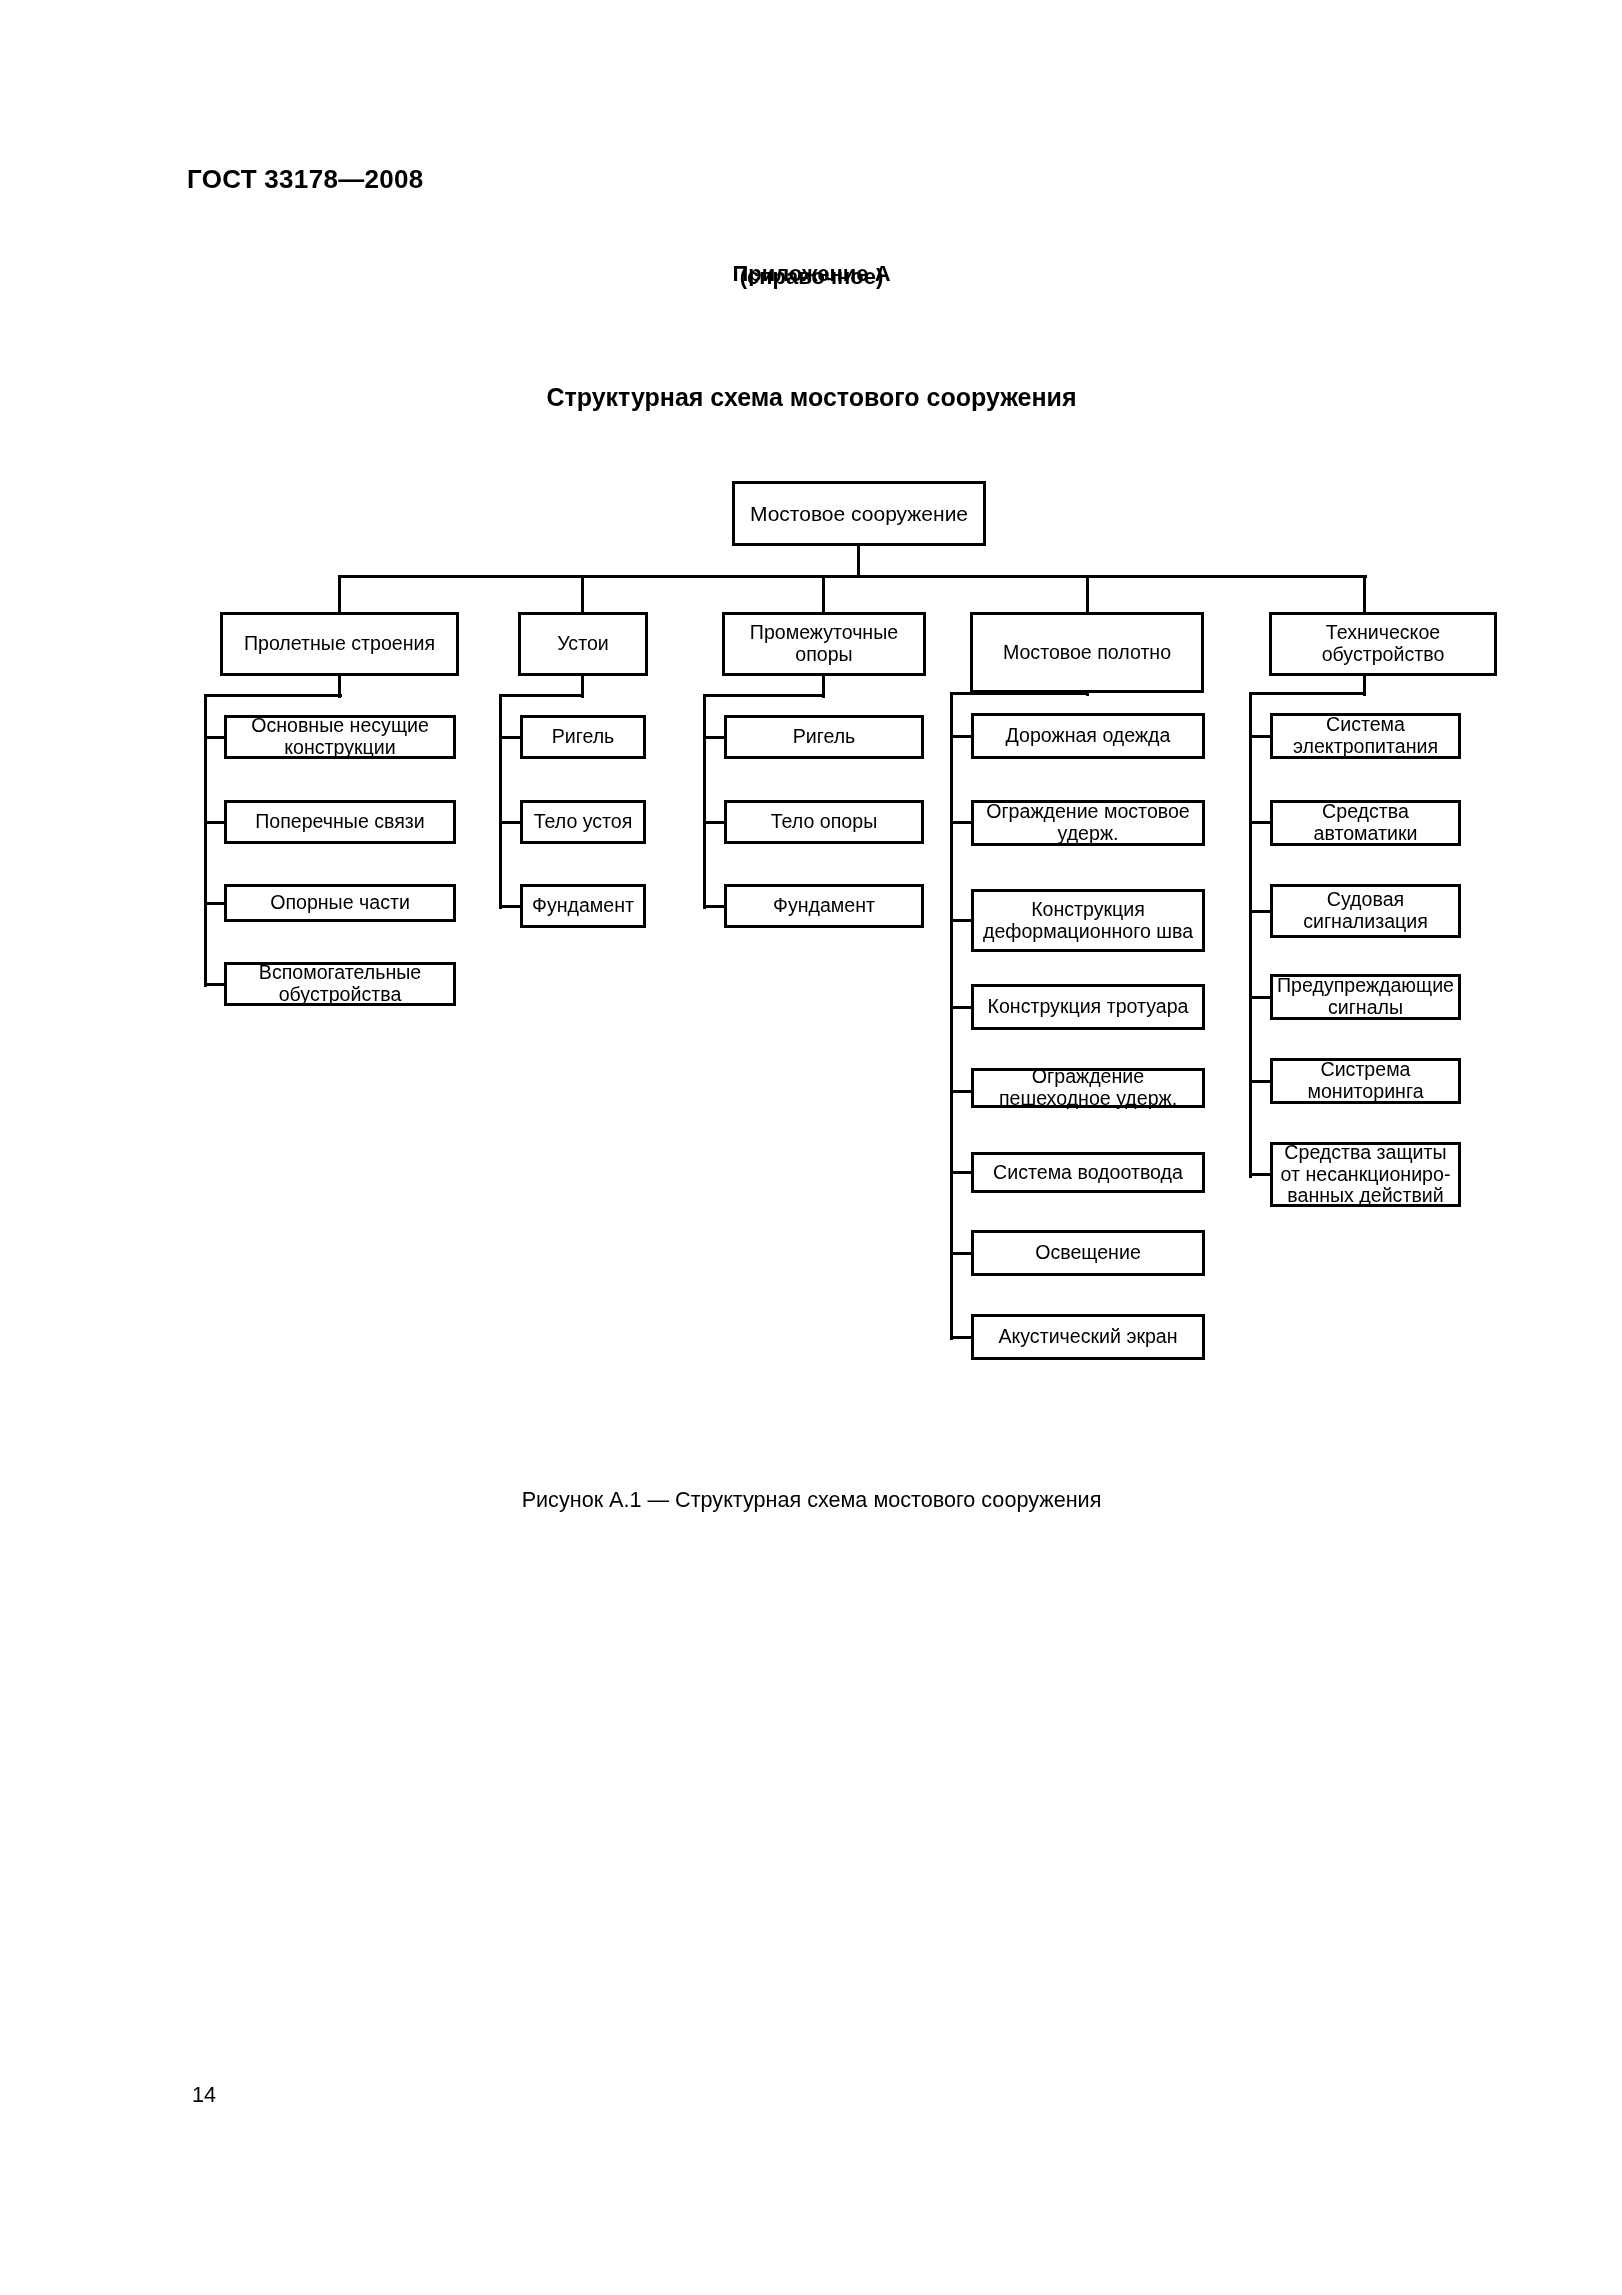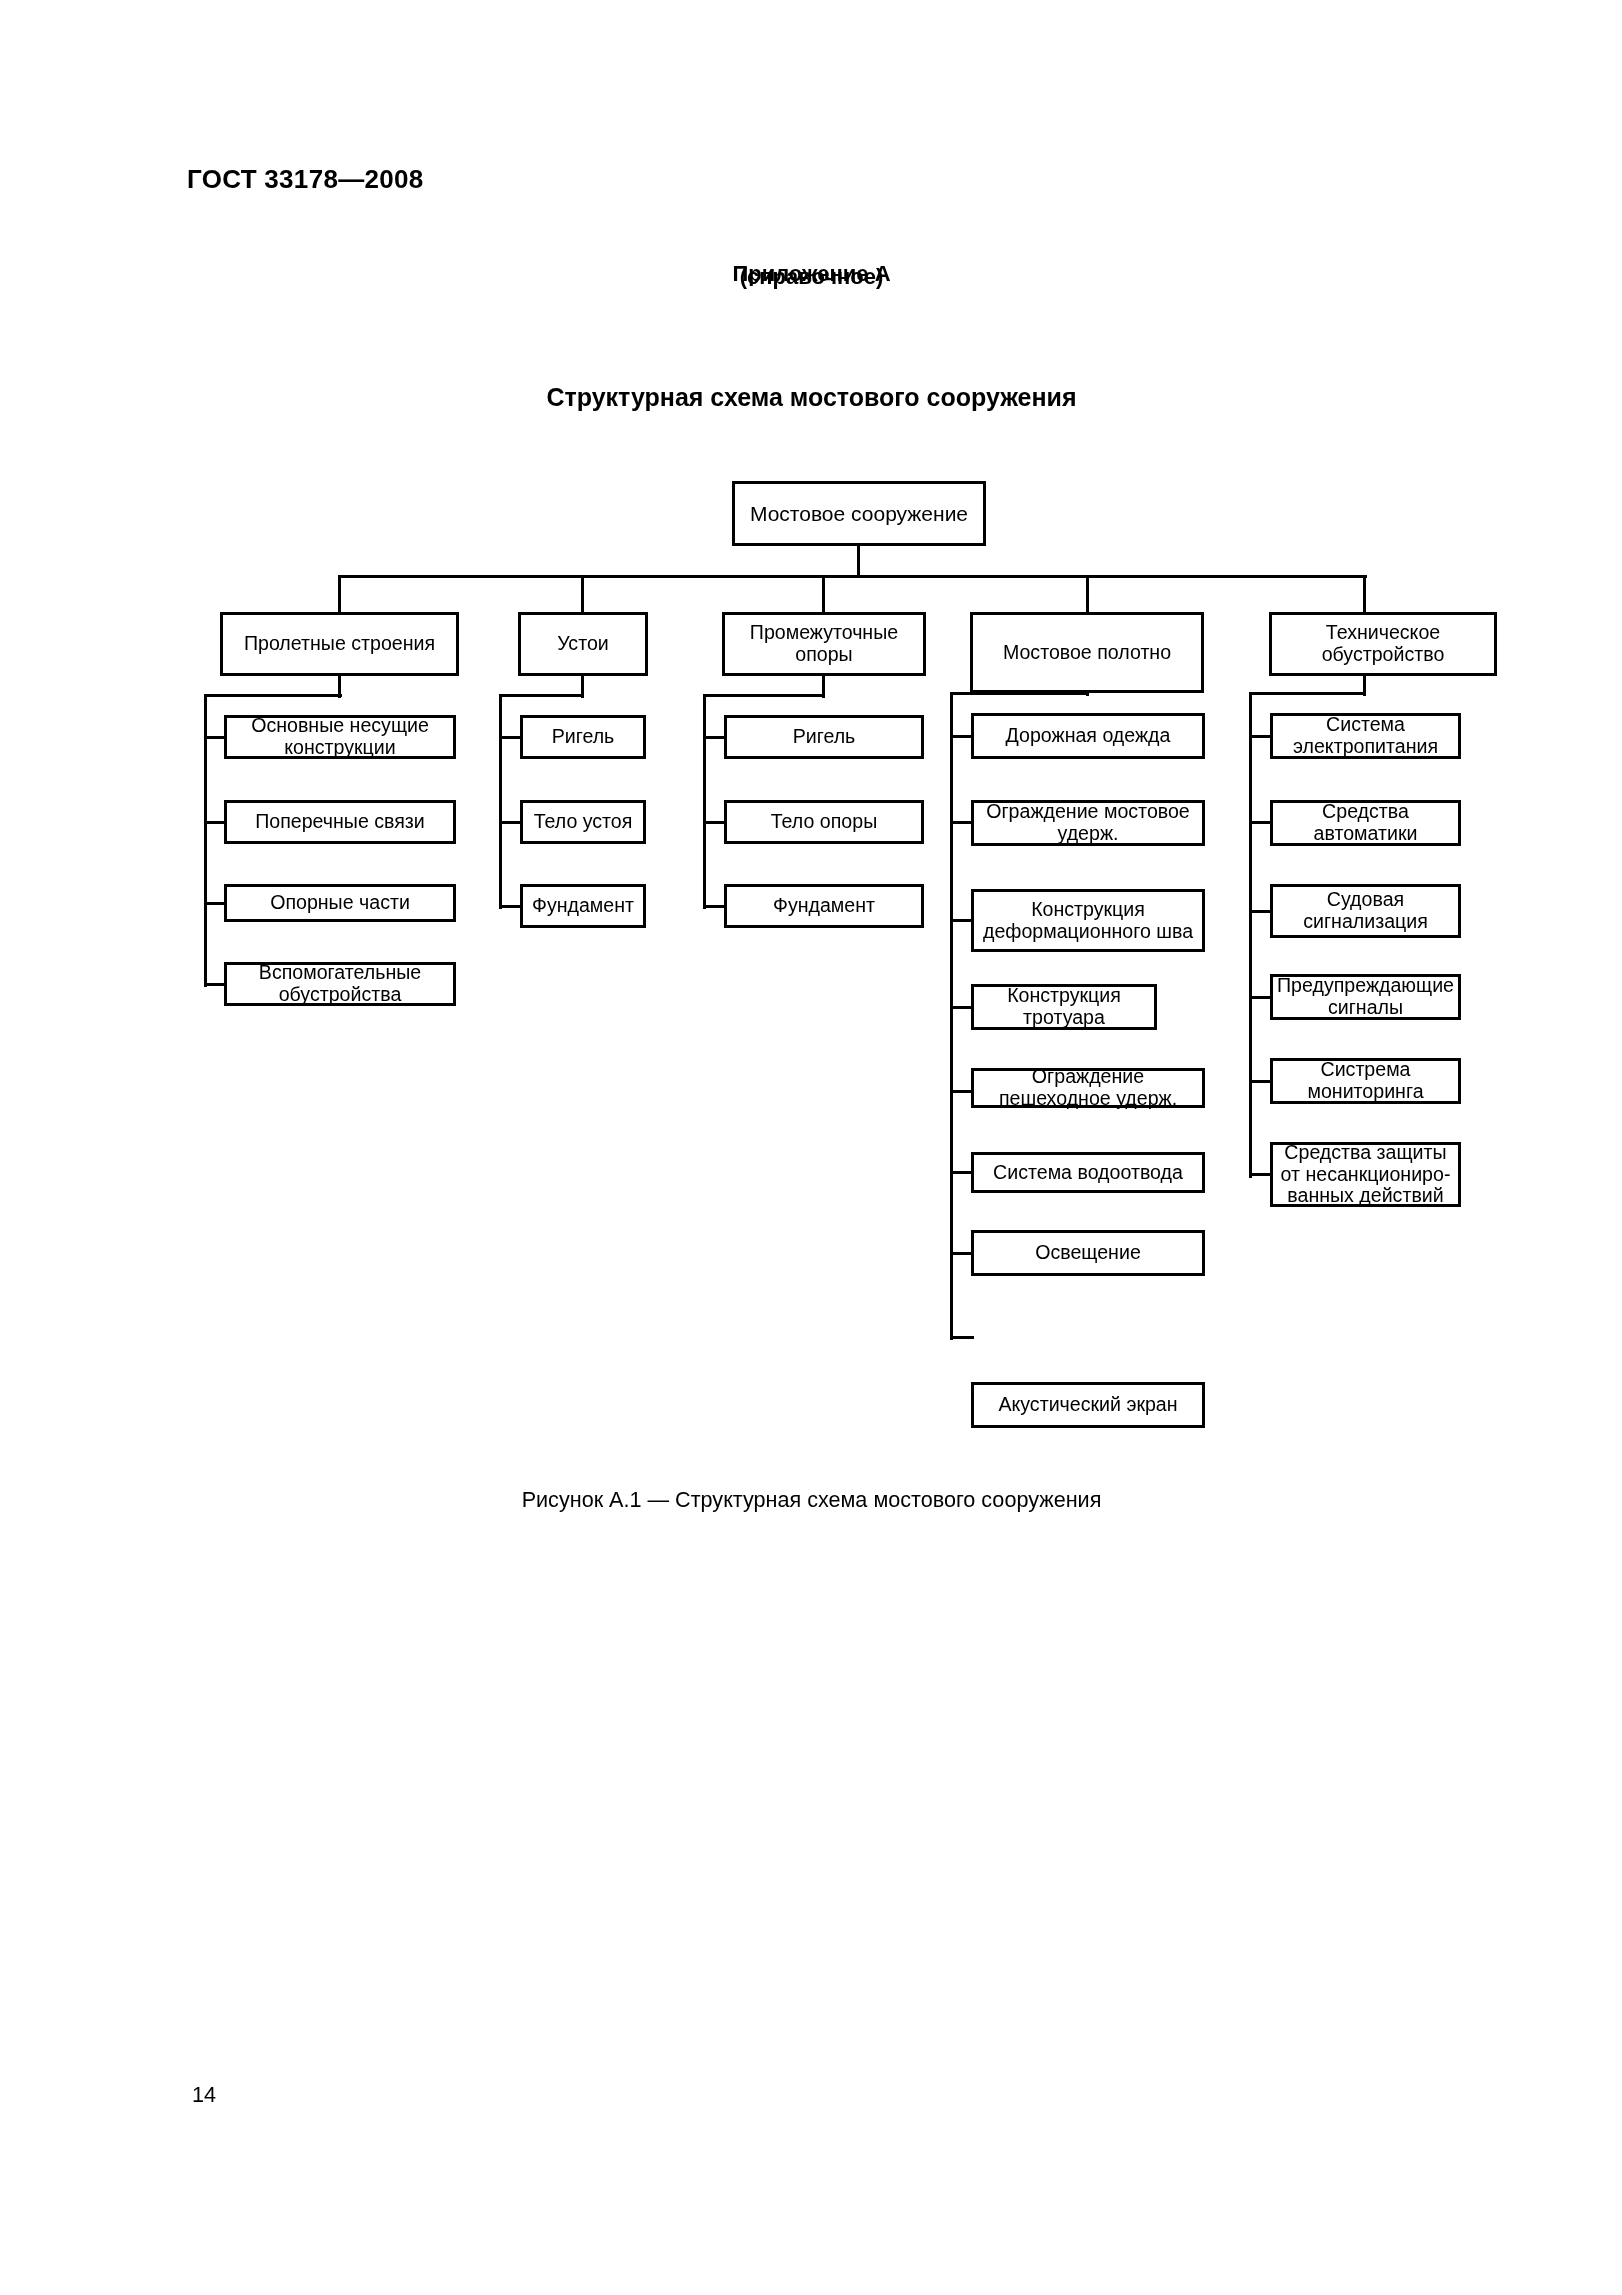--- a/index.html
+++ b/index.html
@@ -189,37 +189,37 @@
       </div>
       <div class="line" style="left: 950px; top: 821px; width: 24px; height: 3.3px;"></div>
       <div class="node" style="left: 971px; top: 800px; width: 234px; height: 46px;">
         <span class="label">Ограждение мостовое удерж.</span>
       </div>
       <div class="line" style="left: 950px; top: 919px; width: 24px; height: 3.3px;"></div>
       <div class="node" style="left: 971px; top: 889px; width: 234px; height: 63px;">
         <span class="label">Конструкция деформационного шва</span>
       </div>
       <div class="line" style="left: 950px; top: 1006px; width: 24px; height: 3.3px;"></div>
-      <div class="node" style="left: 971px; top: 984px; width: 186px; height: 46px;">
+      <div class="node" style="left: 971px; top: 984px; width: 234px; height: 46px;">
         <span class="label">Конструкция тротуара</span>
       </div>
       <div class="line" style="left: 950px; top: 1090px; width: 24px; height: 3.3px;"></div>
       <div class="node" style="left: 971px; top: 1068px; width: 234px; height: 40px;">
         <span class="label">Ограждение пешеходное удерж.</span>
       </div>
       <div class="line" style="left: 950px; top: 1171px; width: 24px; height: 3.3px;"></div>
       <div class="node" style="left: 971px; top: 1152px; width: 234px; height: 41px; align-items: center;">
         <span class="label">Система водоотвода</span>
       </div>
       <div class="line" style="left: 950px; top: 1252px; width: 24px; height: 3.3px;"></div>
       <div class="node" style="left: 971px; top: 1230px; width: 234px; height: 46px;">
         <span class="label">Освещение</span>
       </div>
       <div class="line" style="left: 950px; top: 1336px; width: 24px; height: 3.3px;"></div>
-      <div class="node" style="left: 971px; top: 1382px; width: 234px; height: 46px;">
+      <div class="node" style="left: 971px; top: 1314px; width: 234px; height: 46px;">
         <span class="label">Акустический экран</span>
       </div>
       <div class="line" style="left: 1363px; top: 575px; width: 3.3px; height: 41px;"></div>
       <div class="node" style="left: 1269px; top: 612px; width: 228px; height: 64px;">
         <span class="label">Техническое обустройство</span>
       </div>
       <div class="line" style="left: 1363px; top: 676px; width: 3.3px; height: 19.6px;"></div>
       <div class="line" style="left: 1249px; top: 692px; width: 117px; height: 3.3px;"></div>
       <div class="line" style="left: 1249px; top: 692px; width: 3.3px; height: 486px;"></div>
       <div class="line" style="left: 1249px; top: 735px; width: 24px; height: 3.3px;"></div>

